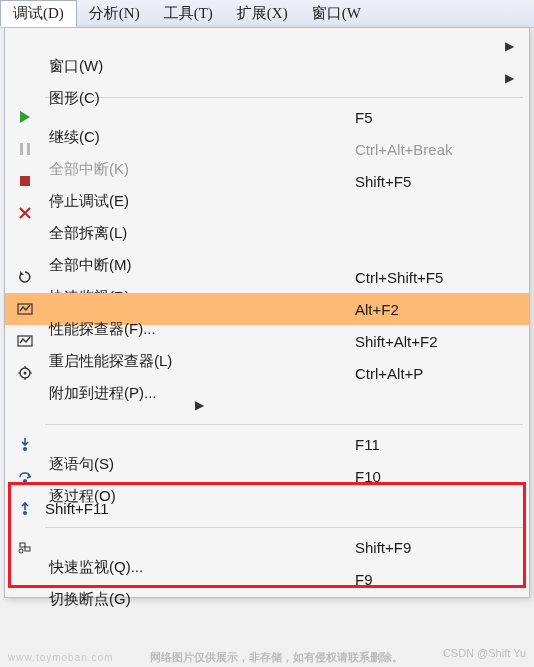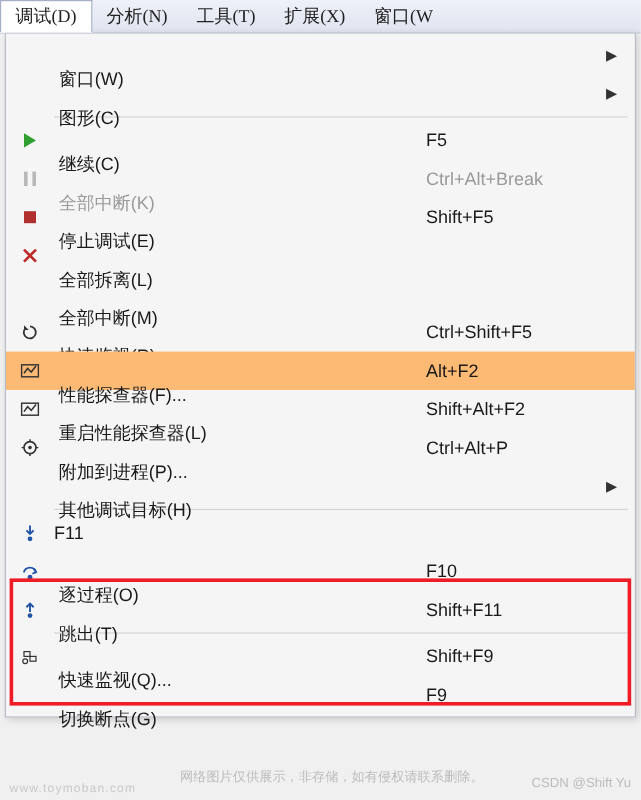--- a/index.html
+++ b/index.html
@@ -96,23 +96,24 @@
       left: 8px;
       bottom: 4px;
       font-size: 10px;
       color: #c8c8c8;
       letter-spacing: 1px;
       margin-top: 34px;
     }
     .watermark2 {
       position: absolute;
       left: 150px;
-      bottom: 12px;
+      bottom: 2px;
       font-size: 11px;
       color: #bcbcbc;
+      font-weight: bold;
     }
     .watermark3 {
       position: absolute;
       right: 8px;
       bottom: 8px;
       font-size: 11px;
       color: #bcbcbc;
     }
   </style>
 </head>
@@ -251,34 +252,34 @@
           <path d="M8 1 L8 3 M8 13 L8 15 M1 8 L3 8 M13 8 L15 8" stroke="#333" stroke-width="1.2"></path>
         </svg>
       </span>
     <span class="label">附加到进程(P)...</span>
     <span class="shortcut">Ctrl+Alt+P</span>
     <span class="submenu-arrow"></span>
   </div>
 
   <div class="menu-row">
     <span class="icon-col"></span>
-    <span class="label">其他调试目标(H)</span>
     <span class="shortcut"></span>
     <span class="submenu-arrow">▶</span>
   </div>
 
   <div class="sep"></div>
 
   <div class="menu-row">
     <span class="icon-col">
         <svg viewBox="0 0 16 16">
           <path d="M8 2 L8 9 M5 6 L8 9 L11 6" stroke="#2255aa" stroke-width="1.6" fill="none"></path>
           <circle cx="8" cy="13" r="2" fill="#2255aa"></circle>
         </svg>
       </span>
+    <span class="label">逐语句(S)</span>
     <span class="shortcut">F11</span>
     <span class="submenu-arrow"></span>
   </div>
 
   <div class="menu-row">
     <span class="icon-col">
         <svg viewBox="0 0 16 16">
           <path d="M3 9 A5 4 0 0 1 13 9" stroke="#2255aa" stroke-width="1.6" fill="none"></path>
           <path d="M11 6 L13 9 L10 10" stroke="#2255aa" stroke-width="1.4" fill="none"></path>
           <circle cx="8" cy="13" r="2" fill="#2255aa"></circle>
@@ -289,21 +290,20 @@
     <span class="submenu-arrow"></span>
   </div>
 
   <div class="menu-row">
     <span class="icon-col">
         <svg viewBox="0 0 16 16">
           <path d="M8 10 L8 3 M5 6 L8 3 L11 6" stroke="#2255aa" stroke-width="1.6" fill="none"></path>
           <circle cx="8" cy="13" r="2" fill="#2255aa"></circle>
         </svg>
       </span>
-    <span class="label">跳出(T)</span>
     <span class="shortcut">Shift+F11</span>
     <span class="submenu-arrow"></span>
   </div>
 
   <div class="sep"></div>
 
   <div class="menu-row">
     <span class="icon-col">
         <svg viewBox="0 0 16 16">
           <rect x="3" y="4" width="5" height="4" fill="none" stroke="#333"></rect>

